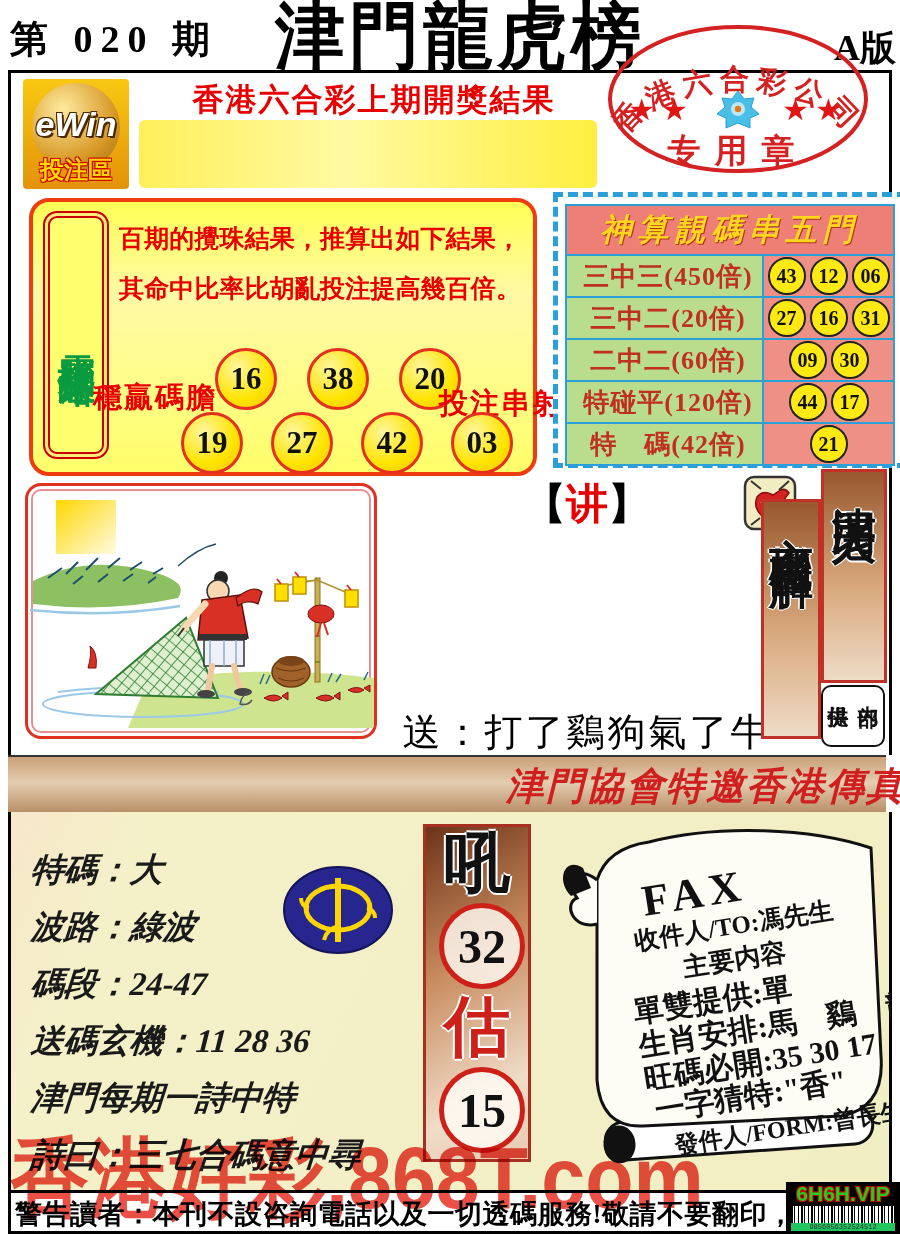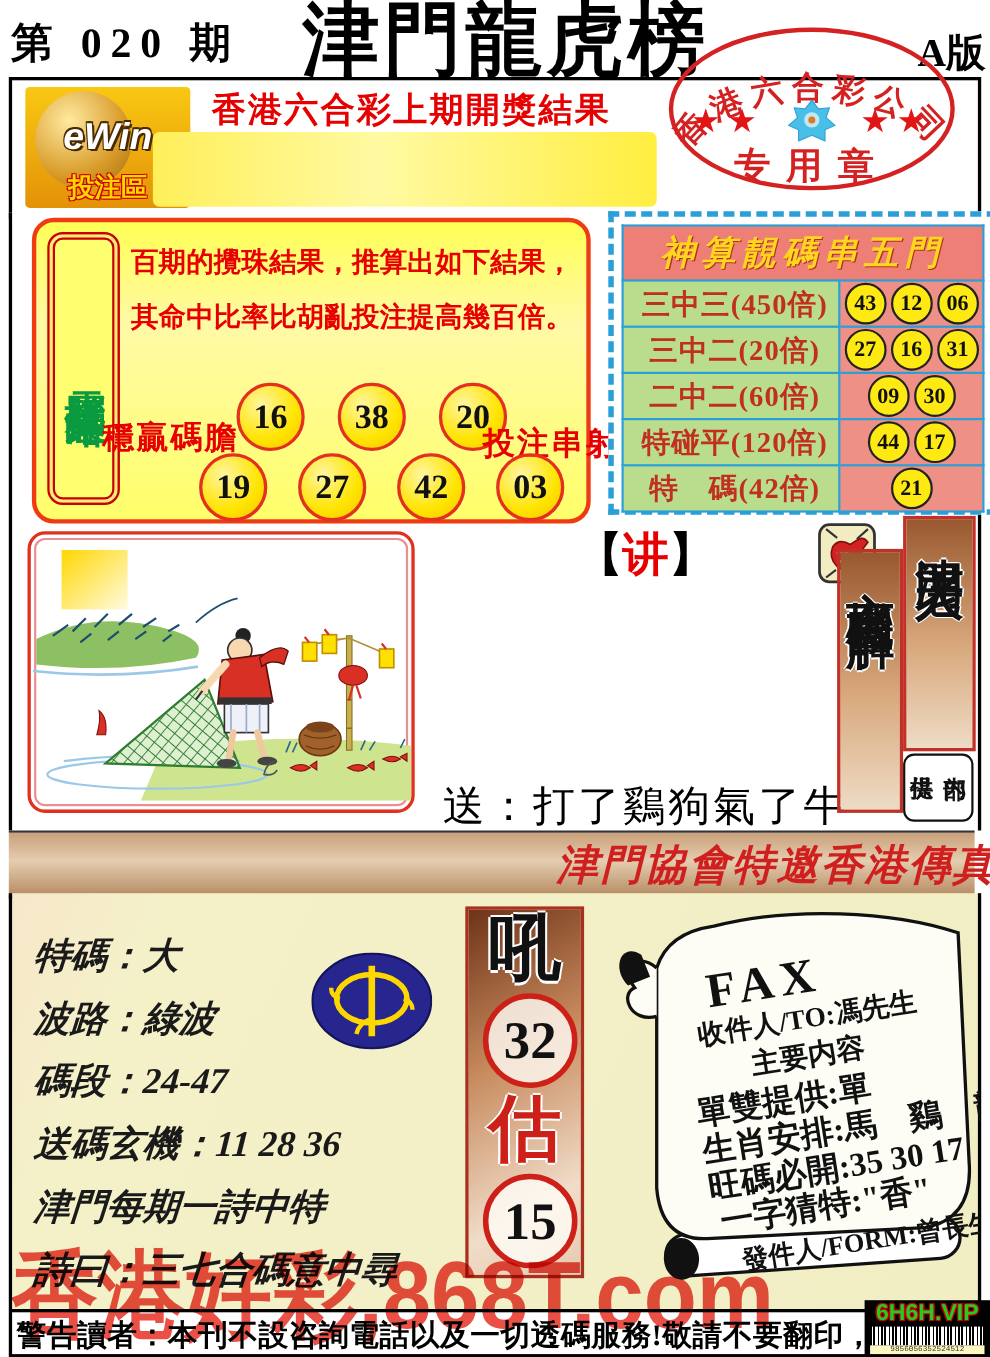--- a/index.html
+++ b/index.html
@@ -10,21 +10,21 @@
 
   
   .issue{left:10px;top:14px;font-size:38px;font-weight:900;letter-spacing:8px;color:#000;}
   .main-title{left:240px;top:-10px;width:440px;text-align:center;font-size:70px;font-weight:900;
               letter-spacing:4px;color:#000;transform:scaleY(1.05);}
   .edition{left:834px;top:24px;font-size:36px;font-weight:900;color:#000;}
 
   
   .hbox{left:8px;top:70px;width:878px;height:123px;border:3px solid #000;background:#fff;}
   .ewin{left:12px;top:6px;width:106px;height:110px;background:linear-gradient(#f9c812,#e39208);
-        border-radius:4px;overflow:hidden;padding-left:44px;}
+        border-radius:4px;overflow:hidden;}
   .ewin-ball{left:9px;top:4px;width:88px;height:88px;border-radius:50%;
              background:radial-gradient(circle at 35% 30%,#ffeaa0,#d89a28 60%,#a06a10);}
   .ewin-word{left:0;top:26px;width:100%;text-align:center;font-family:"Liberation Sans",sans-serif;
              font-style:italic;font-weight:900;font-size:34px;color:#fff;
              text-shadow:2px 2px 0 #4a2a00,-1px -1px 0 #4a2a00,1px -1px 0 #4a2a00,-1px 1px 0 #4a2a00;}
   .ewin-sub{left:0;bottom:3px;width:100%;text-align:center;font-weight:900;font-size:24px;color:#ffd700;
             text-shadow:1px 1px 0 #c00,-1px -1px 0 #c00,1px -1px 0 #c00,-1px 1px 0 #c00;}
   .result-heading{left:128px;top:6px;width:470px;text-align:center;font-size:31px;font-weight:900;
                   color:#e60000;letter-spacing:2px;}
   .result-blank{left:128px;top:47px;width:458px;height:68px;border-radius:6px;
@@ -126,21 +126,21 @@
 
   
   .footer{left:8px;top:1190px;width:878px;height:38px;border:3px solid #000;background:#fff;}
   .warning{left:4px;top:3px;font-size:27px;font-weight:900;color:#000;white-space:nowrap;letter-spacing:0.5px;}
   .sitebox{left:786px;top:1182px;width:114px;height:52px;background:#000;z-index:45;text-align:center;}
   .sitename{font-family:"Liberation Sans",sans-serif;font-size:21px;font-weight:900;color:#23cc23;
             letter-spacing:0;line-height:24px;
             text-shadow:1px 1px 0 #c00,-1px -1px 0 #c00,1px -1px 0 #c00,-1px 1px 0 #c00;}
   .barcode{margin:0 5px;height:17px;background:
            repeating-linear-gradient(90deg,#000 0 2px,#fff 2px 3px,#000 3px 4px,#fff 4px 7px,#000 7px 8px,#fff 8px 10px);}
-  .barcode-num{background:#fef9c3;margin:0 5px;font-size:7px;line-height:8px;color:#333;
+  .barcode-num{background:#22c55e;margin:0 5px;font-size:7px;line-height:8px;color:#333;
                font-family:"Liberation Mono",monospace;}
 </style>
 </head>
 <body>
 
 <div id="sheet">
 
   <div class="abs issue nowrap">第 020 期</div>
   <div class="abs main-title nowrap">津門龍虎榜</div>
   <div class="abs edition">A版</div>

